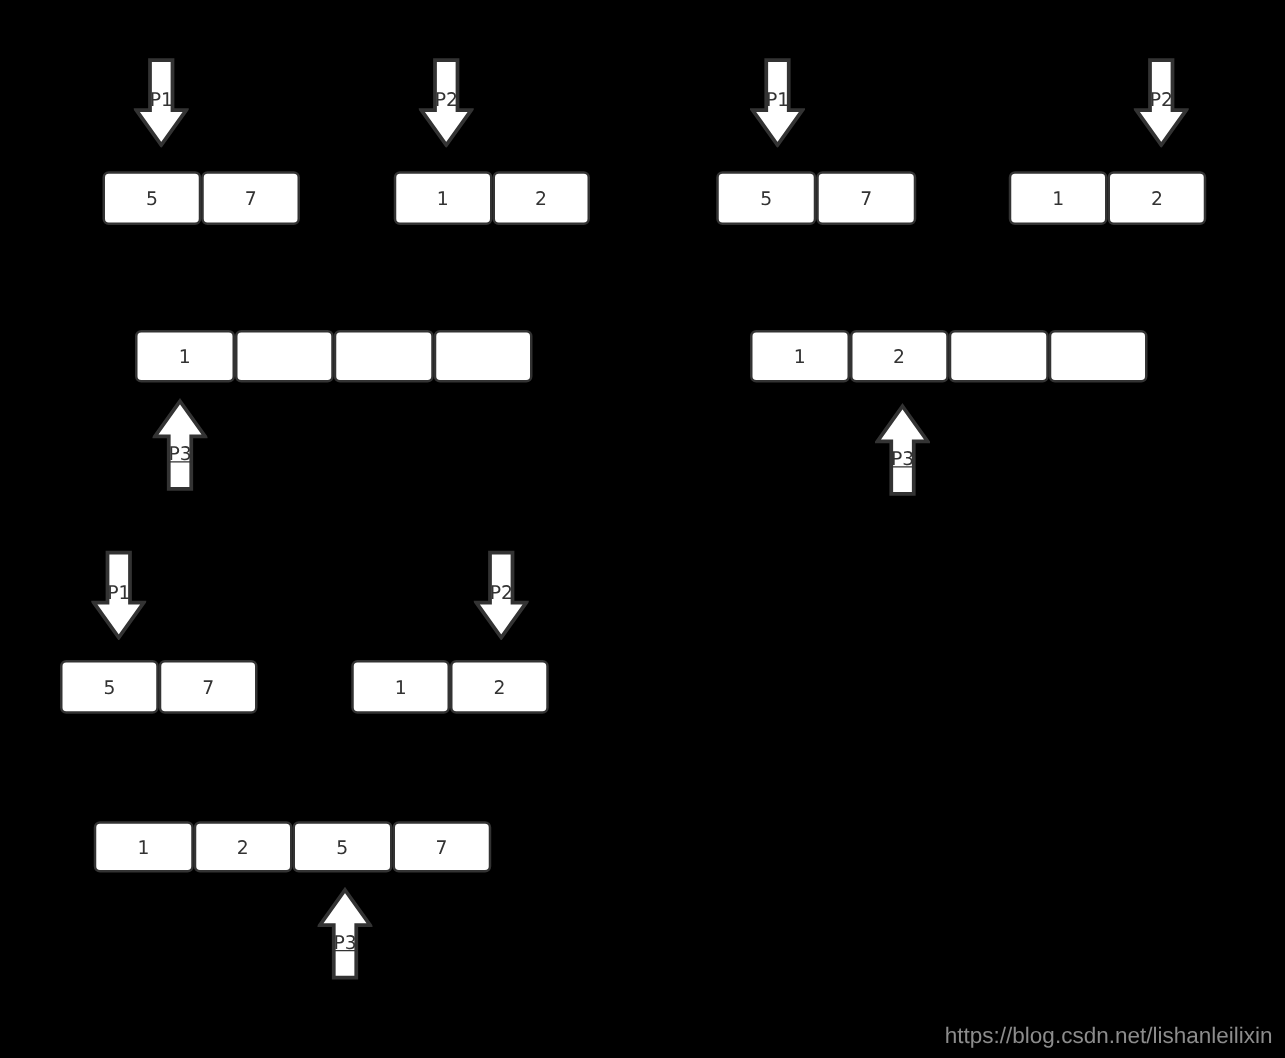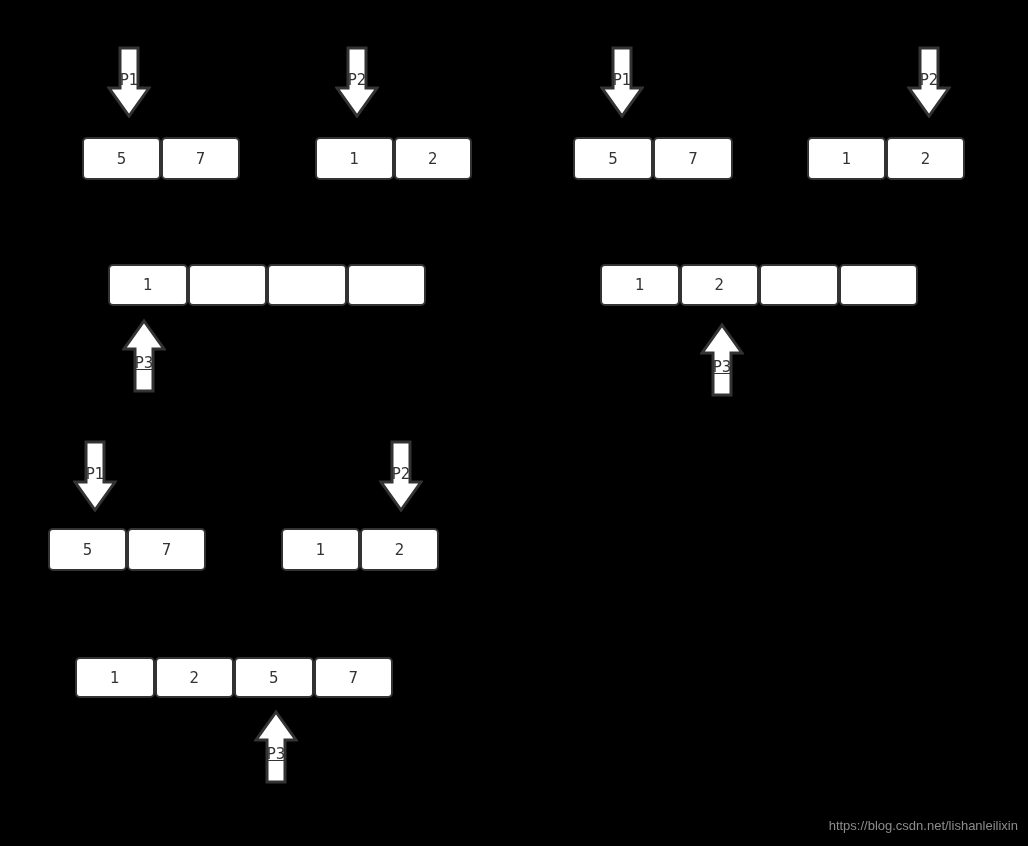--- a/index.html
+++ b/index.html
@@ -26,21 +26,21 @@
   .ptr-label{
     position:absolute;left:0;width:100%;
     text-align:center;
     font-size:15px;color:#333333;line-height:16px;
   }
   .arrow.down .ptr-label{top:26px;}
   .arrow.up .ptr-label{top:37px;text-decoration:underline;}
   .watermark{
     position:absolute;right:10px;top:818px;
     font-family:"Liberation Sans",sans-serif;
-    font-size:13px;color:#8c8c8c;
+    font-size:18px;color:#8c8c8c;
   }
 </style>
 </head>
 <body>
 
 <div class="canvas">
 
   <div class="arrow down" style="left:107px;top:46px">
     <svg width="44" height="72" viewBox="0 0 44 72">
       <polygon points="13,2 31,2 31,42 42,42 22,70 2,42 13,42" fill="#ffffff" stroke="#333333" stroke-width="3"></polygon>

